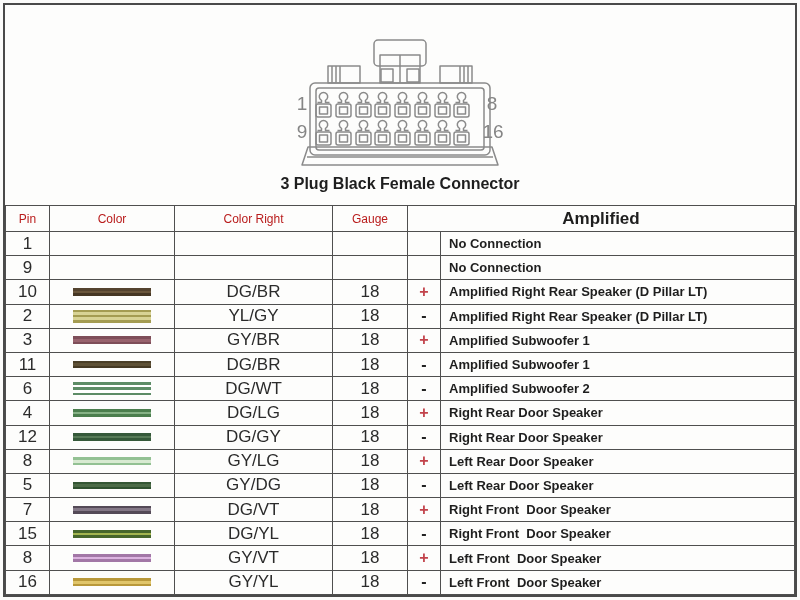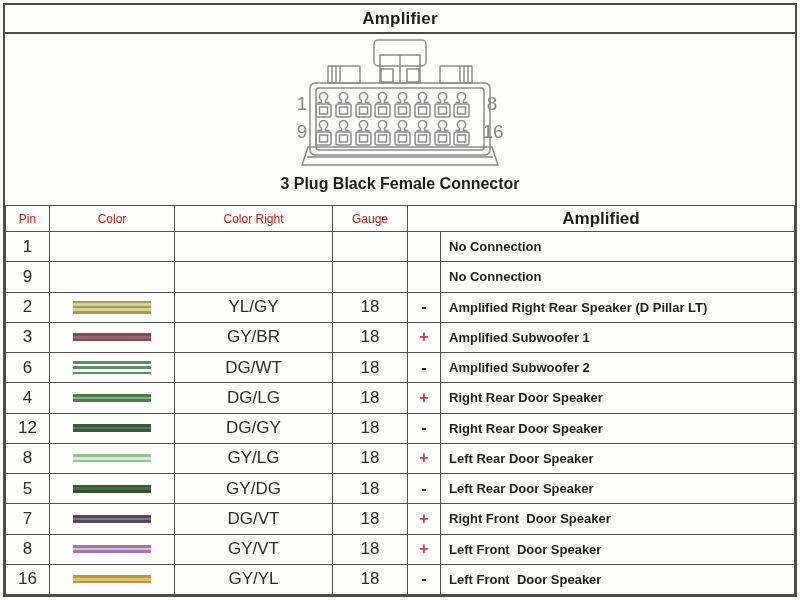--- a/index.html
+++ b/index.html
@@ -34,21 +34,20 @@
   .swatch { width:78px; margin:0 auto; display:flex; flex-direction:column;
             border-radius:1px; }
   .swatch .stripe { height:2.6px; width:100%; }
 </style>
 </head>
 <body>
 
 <div class="page">
   <div class="sheet">
 
-    <div class="title-row">Amplifier</div>
 
     <div class="connector-wrap">
       <svg width="212" height="132" viewBox="0 0 212 132">
         <defs>
           <g id="pin-cavity">
             <path d="M3.5,13.5 h4 v-2.2 a4.2,4.2 0 1 1 4,0 v2.2 h4"></path>
             <rect x="2" y="15" width="15" height="13" rx="2"></rect>
             <rect x="5.5" y="18" width="8" height="7"></rect>
           </g>
         </defs>
@@ -137,20 +136,34 @@
     <td class="pin">9</td>
     <td class="color">
       
     </td>
     <td class="code"></td>
     <td class="gauge"></td>
     <td class="sign"></td>
     <td class="func">No Connection</td>
   </tr>
             <tr>
+    <td class="pin">10</td>
+    <td class="color">
+      <div class="swatch">
+                  <div class="stripe" style="background: rgb(84, 67, 47);"></div>
+                  <div class="stripe" style="background: rgb(106, 86, 60);"></div>
+                  <div class="stripe" style="background: rgb(70, 55, 36);"></div>
+                </div>
+    </td>
+    <td class="code">DG/BR</td>
+    <td class="gauge">18</td>
+    <td class="sign plus">+</td>
+    <td class="func">Amplified Right Rear Speaker (D Pillar LT)</td>
+  </tr>
+            <tr>
     <td class="pin">2</td>
     <td class="color">
       <div class="swatch">
                   <div class="stripe" style="background: rgb(164, 156, 82);"></div>
                   <div class="stripe" style="background: rgb(216, 211, 149);"></div>
                   <div class="stripe" style="background: rgb(164, 156, 82);"></div>
                   <div class="stripe" style="background: rgb(216, 211, 149);"></div>
                   <div class="stripe" style="background: rgb(164, 156, 82);"></div>
                 </div>
     </td>
@@ -167,20 +180,34 @@
                   <div class="stripe" style="background: rgb(152, 99, 110);"></div>
                   <div class="stripe" style="background: rgb(126, 78, 89);"></div>
                 </div>
     </td>
     <td class="code">GY/BR</td>
     <td class="gauge">18</td>
     <td class="sign plus">+</td>
     <td class="func">Amplified Subwoofer 1</td>
   </tr>
             <tr>
+    <td class="pin">11</td>
+    <td class="color">
+      <div class="swatch">
+                  <div class="stripe" style="background: rgb(74, 63, 40);"></div>
+                  <div class="stripe" style="background: rgb(94, 81, 54);"></div>
+                  <div class="stripe" style="background: rgb(69, 58, 36);"></div>
+                </div>
+    </td>
+    <td class="code">DG/BR</td>
+    <td class="gauge">18</td>
+    <td class="sign">-</td>
+    <td class="func">Amplified Subwoofer 1</td>
+  </tr>
+            <tr>
     <td class="pin">6</td>
     <td class="color">
       <div class="swatch">
                   <div class="stripe" style="background: rgb(93, 140, 102);"></div>
                   <div class="stripe" style="background: rgb(255, 255, 255);"></div>
                   <div class="stripe" style="background: rgb(93, 140, 102);"></div>
                   <div class="stripe" style="background: rgb(255, 255, 255);"></div>
                   <div class="stripe" style="background: rgb(93, 140, 102);"></div>
                 </div>
     </td>
@@ -253,20 +280,34 @@
                   <div class="stripe" style="background: rgb(131, 119, 134);"></div>
                   <div class="stripe" style="background: rgb(84, 74, 87);"></div>
                 </div>
     </td>
     <td class="code">DG/VT</td>
     <td class="gauge">18</td>
     <td class="sign plus">+</td>
     <td class="func">Right Front  Door Speaker</td>
   </tr>
             <tr>
+    <td class="pin">15</td>
+    <td class="color">
+      <div class="swatch">
+                  <div class="stripe" style="background: rgb(70, 102, 44);"></div>
+                  <div class="stripe" style="background: rgb(163, 181, 80);"></div>
+                  <div class="stripe" style="background: rgb(70, 102, 44);"></div>
+                </div>
+    </td>
+    <td class="code">DG/YL</td>
+    <td class="gauge">18</td>
+    <td class="sign">-</td>
+    <td class="func">Right Front  Door Speaker</td>
+  </tr>
+            <tr>
     <td class="pin">8</td>
     <td class="color">
       <div class="swatch">
                   <div class="stripe" style="background: rgb(162, 119, 166);"></div>
                   <div class="stripe" style="background: rgb(220, 179, 224);"></div>
                   <div class="stripe" style="background: rgb(162, 119, 166);"></div>
                 </div>
     </td>
     <td class="code">GY/VT</td>
     <td class="gauge">18</td>

